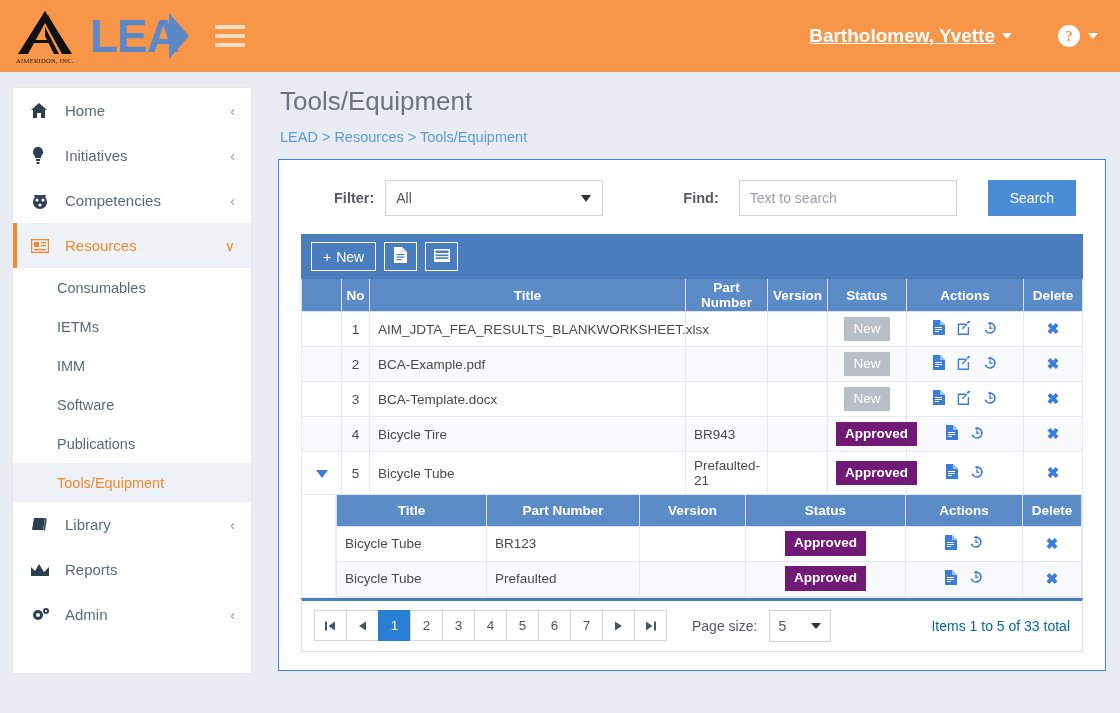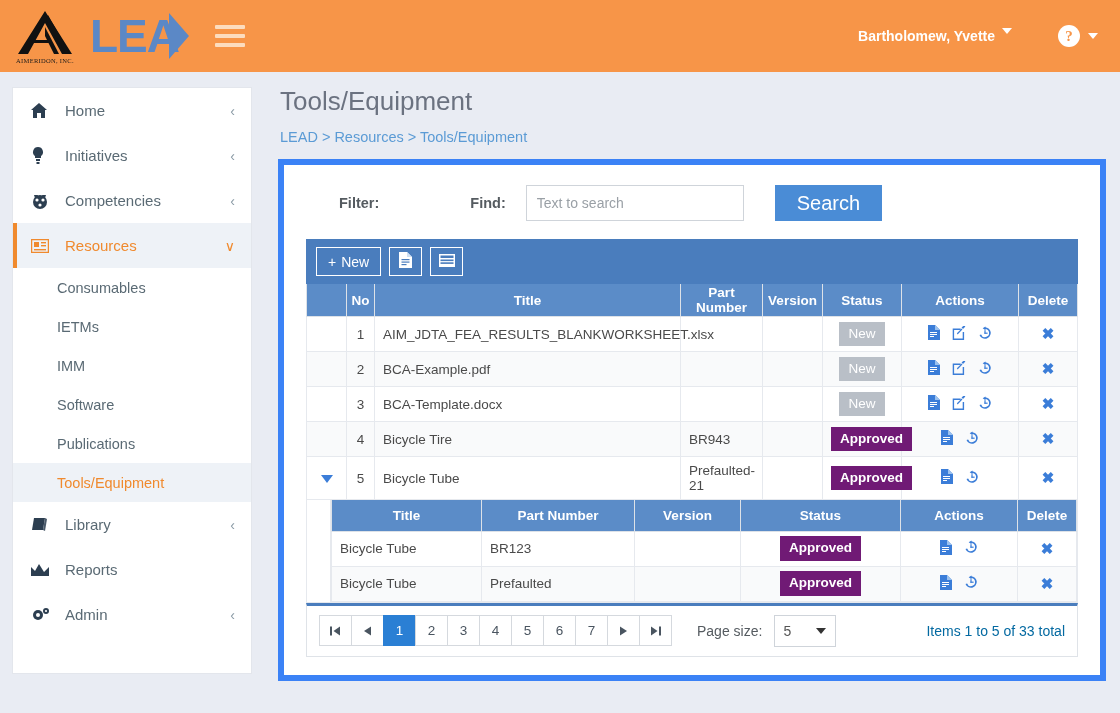--- a/index.html
+++ b/index.html
@@ -44,22 +44,22 @@
   }
   .hamburger {
     margin-left: 26px; width: 30px; cursor: pointer;
     display: flex; flex-direction: column; gap: 5px;
   }
   .hamburger span { display: block; height: 4px; background: #fcdcbe; border-radius: 1px; }
   .header-right {
     margin-left: auto; display: flex; align-items: center; gap: 46px;
   }
   .user-menu {
-    color: #ffffff; font-weight: bold; font-size: 14px;
-    display: flex; gap: 7px; cursor: pointer;
+    color: #ffffff; font-weight: bold; font-size: 19px;
+    display: flex; align-items: center; gap: 7px; cursor: pointer; text-decoration: underline;
   }
   .caret-down {
     width: 0; height: 0;
     border-left: 5px solid transparent;
     border-right: 5px solid transparent;
     border-top: 6px solid #ffffff;
   }
   .help-menu { display: flex; align-items: center; gap: 8px; cursor: pointer; }
   .help-circle {
     width: 22px; height: 22px; border-radius: 50%;
@@ -111,21 +111,21 @@
   
   .main { flex: 1; padding: 14px 14px 0 26px; min-width: 0; }
   .page-title {
     font-size: 26px; color: #6b7280; font-weight: normal;
     margin: 0 0 12px 2px;
   }
   .breadcrumb { font-size: 14.5px; color: #5b9bd5; margin: 0 0 14px 2px; }
 
   .panel {
     background: #ffffff;
-    border: 6px solid #3b82f6;
+    border: 1px solid #3b82f6;
     padding: 20px 22px 18px 22px;
   }
 
   
   .filter-row { display: flex; align-items: center; margin-bottom: 18px; }
   .filter-label, .find-label {
     font-size: 14.5px; font-weight: bold; color: #555b60;
   }
   .filter-label { margin-left: 33px; margin-right: 11px; }
   .select-box {
@@ -144,21 +144,21 @@
   .find-label { margin-left: 80px; margin-right: 20px; }
   .text-input {
     width: 218px; height: 36px; border: 1px solid #cfd4da;
     padding: 0 10px; font-size: 14px; color: #333;
     font-family: "Liberation Sans", sans-serif; outline: none;
   }
   .text-input::placeholder { color: #9aa0a6; }
   .search-btn {
     margin-left: 31px; height: 36px; padding: 0 22px;
     background: #4a8cd6; color: #ffffff; border: none;
-    font-size: 20px; cursor: pointer;
+    font-size: 14px; cursor: pointer;
     font-family: "Liberation Sans", sans-serif;
   }
 
   
   .toolbar {
     background: #4a7dbd; border: 1px solid #4a7dbd;
     padding: 7px 9px; display: flex; gap: 8px; align-items: center;
   }
   .tb-btn {
     background: transparent; border: 1px solid #ffffff;
@@ -389,20 +389,24 @@
   </div>
 
   <div class="main">
     <h1 class="page-title">Tools/Equipment</h1>
     <div class="breadcrumb">LEAD &gt; Resources &gt; Tools/Equipment</div>
 
     <div class="panel">
 
       <div class="filter-row">
         <span class="filter-label">Filter:</span>
+        <div class="select-box">
+          <span>All</span>
+          <span class="sel-caret"></span>
+        </div>
         <span class="find-label">Find:</span>
         <input class="text-input" type="text" placeholder="Text to search" style="">
         <button class="search-btn">Search</button>
       </div>
 
       <div class="toolbar">
         <button class="tb-btn">
           <span>+</span>
           <span>New</span>
         </button>

